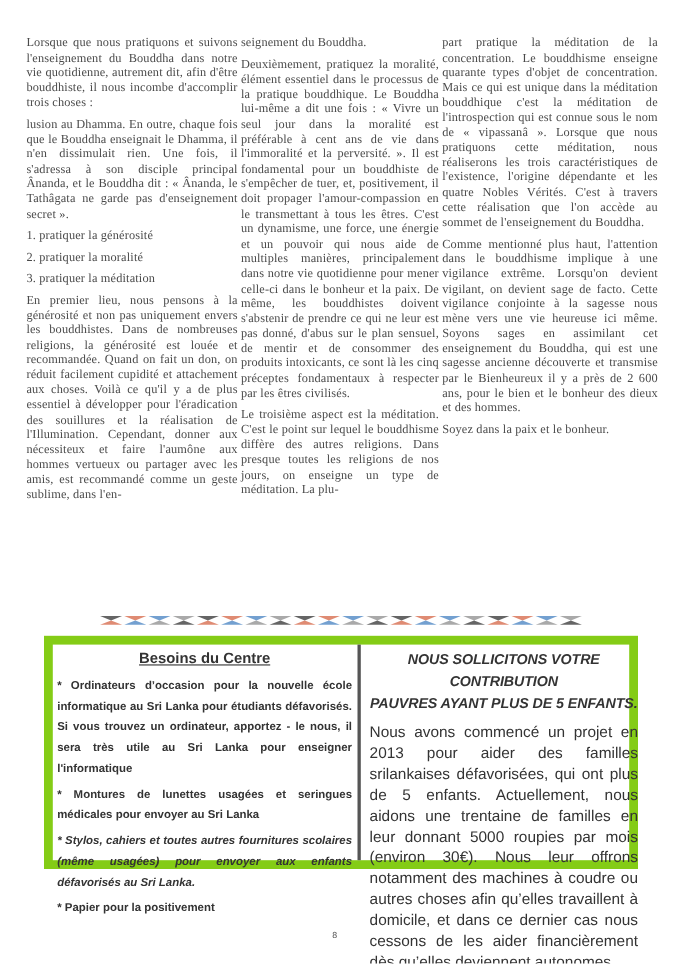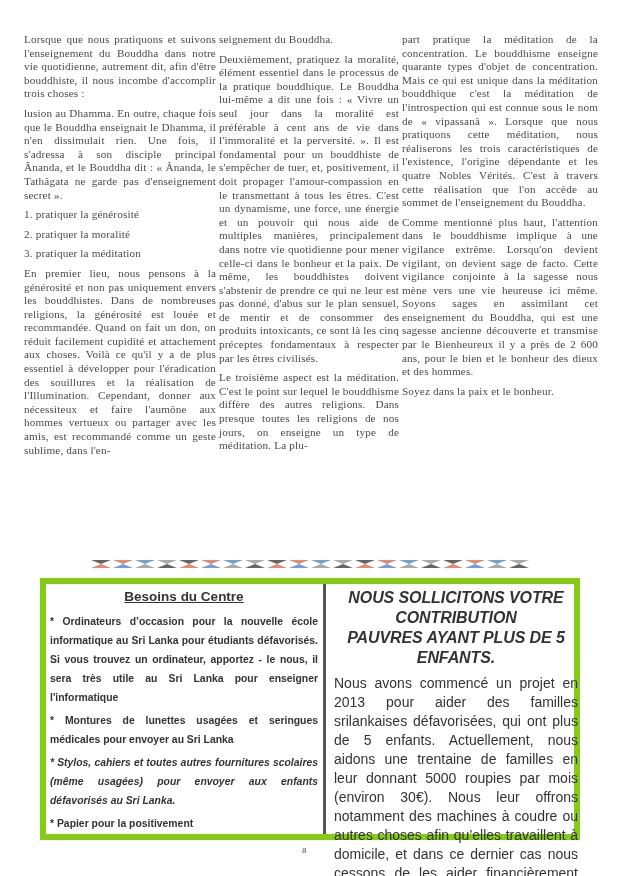--- a/index.html
+++ b/index.html
@@ -18,37 +18,37 @@
   .fin { text-align: center; font-size: 8px; font-weight: bold; margin-top: 8px; letter-spacing: 0.5px; }
 
   .divider-pattern {
     position: absolute; left: 90px; top: 559px; width: 442px; height: 10px;
     display: flex; gap: 0px;
   }
   .xmark { width: 22px; height: 10px; position: relative; }
   .xmark svg { display: block; }
 
   .box {
-    position: absolute; left: 40px; top: 578px; width: 540px; height: 262px;
-    border: 6px solid #84cc16; box-sizing: border-box;
+    position: absolute; left: 40px; top: 578px; width: 540px; height: 212px;
+    border: 8px solid #84cc16; box-sizing: border-box;
     font-family: "Liberation Sans", "DejaVu Sans", sans-serif;
     color: #333;
   }
   .box-divider { position: absolute; left: 277px; top: 0; bottom: 0; width: 3px; background: #555; }
   .box-left { position: absolute; left: 4px; top: 4px; width: 268px; }
   .box-right { position: absolute; left: 288px; top: 4px; width: 244px; }
   .box-title {
     text-align: center; font-weight: bold; font-size: 13.5px; text-decoration: underline;
     margin: 1px 0 8px 0; color: #333;
   }
   .need { font-size: 10.4px; line-height: 19px; margin: 0 0 4px 0; text-align: justify; color: #333; }
   .need.italic { font-style: italic; font-weight: bold; }
   .need.semibold { font-weight: bold; }
   .appeal-title {
-    font-style: italic; font-weight: bold; font-size: 16px; text-align: center;
+    font-style: italic; font-weight: bold; font-size: 13px; text-align: center;
     line-height: 20px; margin: 0 0 6px 0; letter-spacing: -0.1px;
   }
   .appeal-body { font-size: 14px; line-height: 19px; text-align: justify; margin: 0; color: #333; }
   .page-num {
     position: absolute; left: 302px; top: 846px; font-size: 8px;
     font-family: "Liberation Sans", "DejaVu Sans", sans-serif; color: #555;
   }
 </style>
 </head>
 <body>

